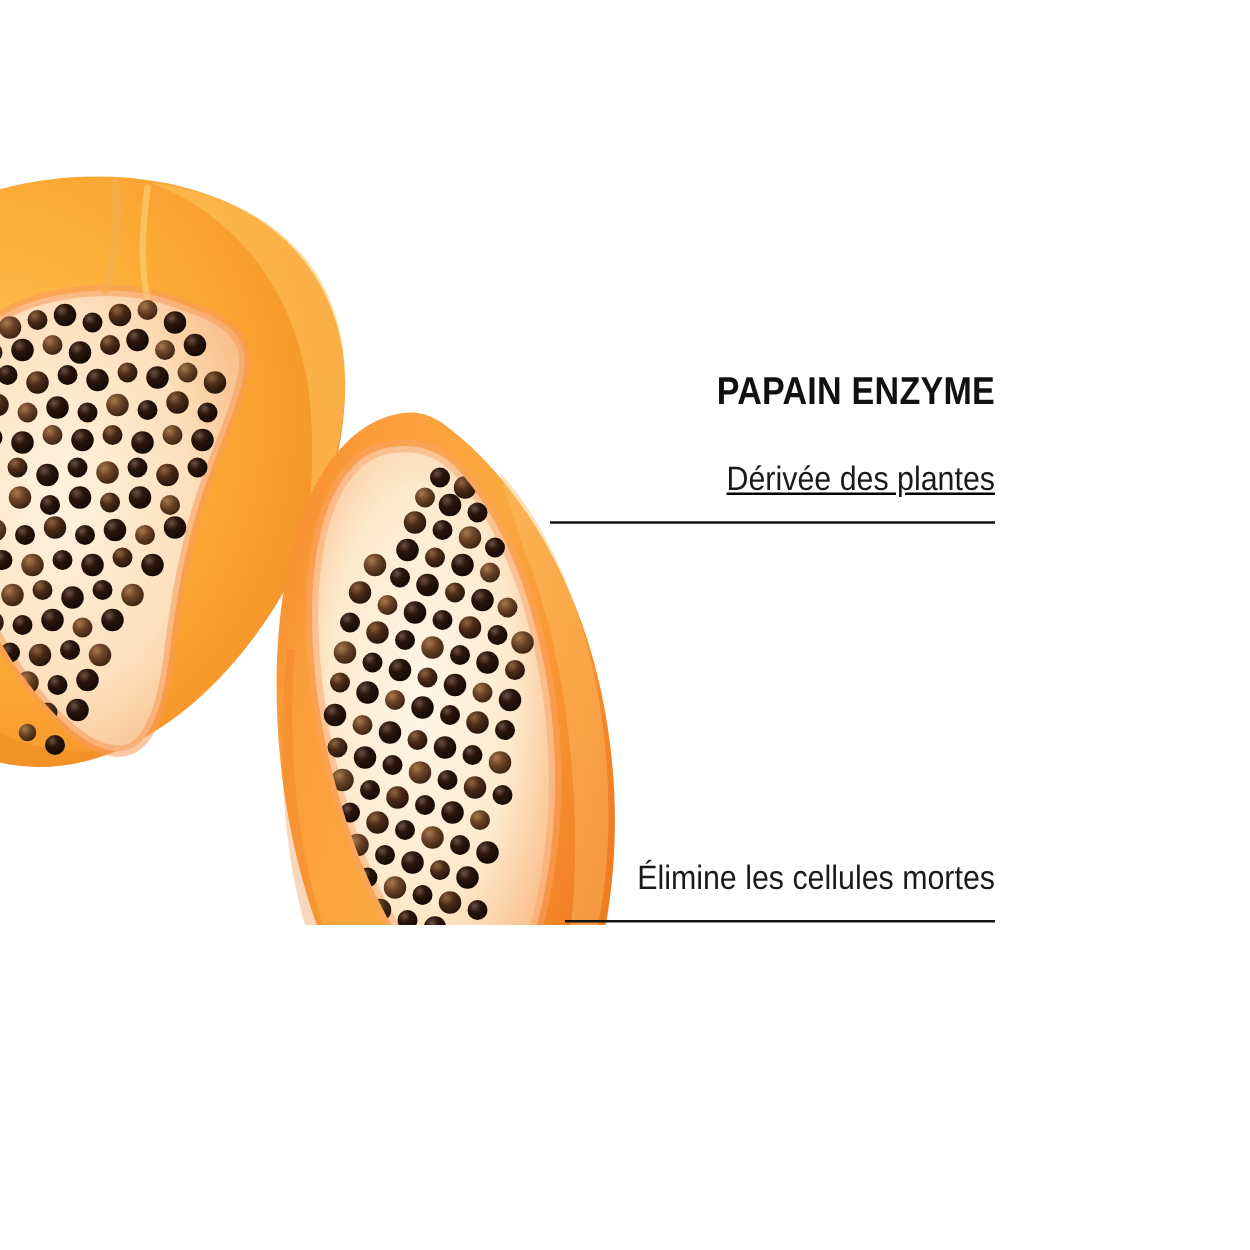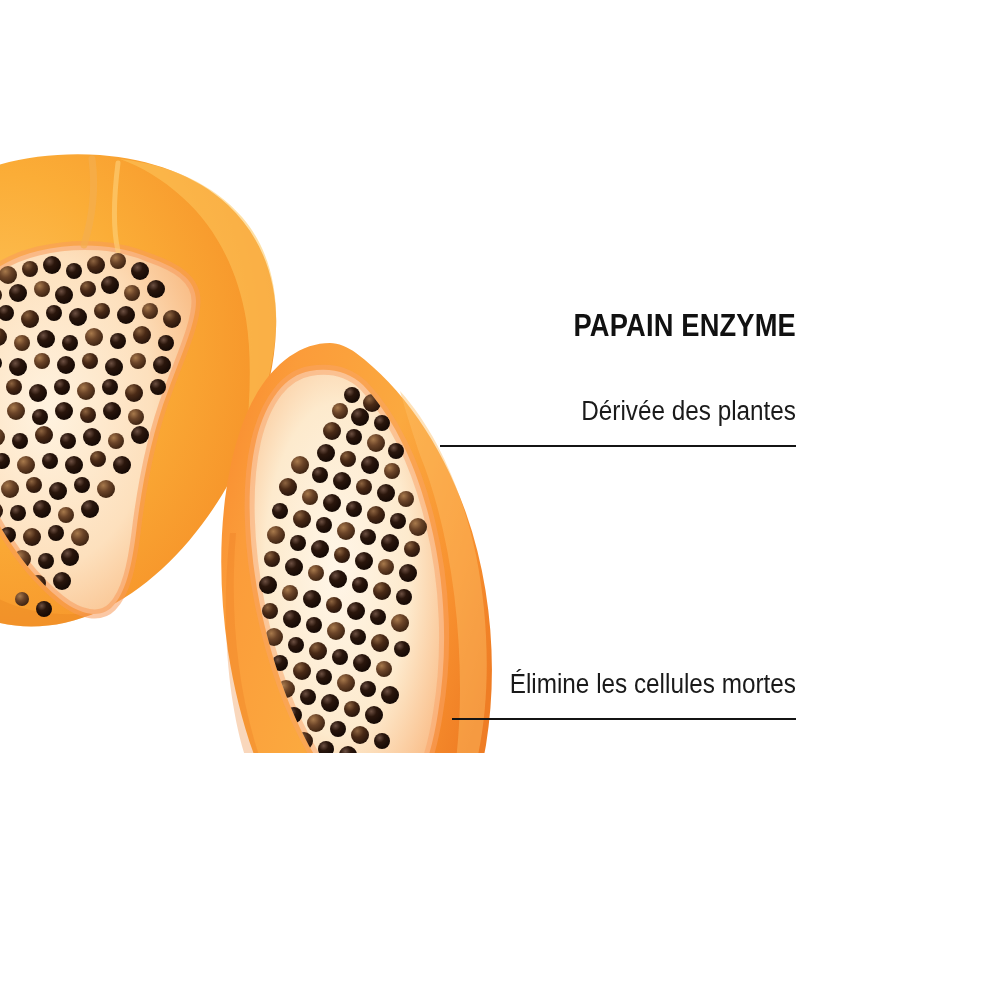--- a/index.html
+++ b/index.html
@@ -11,21 +11,20 @@
   body {
     font-family: "Liberation Sans", sans-serif;
     -webkit-font-smoothing: antialiased;
   }
   #stage {
     position: relative;
     width: 1000px;
     height: 740px;
     background: #ffffff;
     overflow: hidden;
-    margin-top: 13px;
   }
 
   
   .fruit-layer {
     position: absolute;
     inset: 0;
     pointer-events: none;
   }
   .fruit-layer svg {
     display: block;
@@ -74,27 +73,27 @@
     white-space: nowrap;
     padding-bottom: 4px;
   }
   .callout-rule {
     position: absolute;
     height: 0;
     border-top: 2px solid #141414;
     right: 0;
   }
 
-  #callout-0 { top: 383px; }
+  #callout-0 { top: 368px; text-decoration: underline; }
   #callout-0 .callout-rule { top: 49px; left: 440px; }
 
   #callout-1 { top: 531px; }
   #callout-1 .callout-rule { top: 49px; left: 468px; }
 
-  #callout-2 { top: 656px; }
+  #callout-2 { top: 687px; }
   #callout-2 .callout-rule { top: 49px; left: 452px; }
 </style>
 </head>
 <body>
 
 <div id="stage">
 
   <div class="fruit-layer">
     <svg viewBox="0 0 1000 1000" xmlns="http://www.w3.org/2000/svg" aria-hidden="true">
       <defs>

